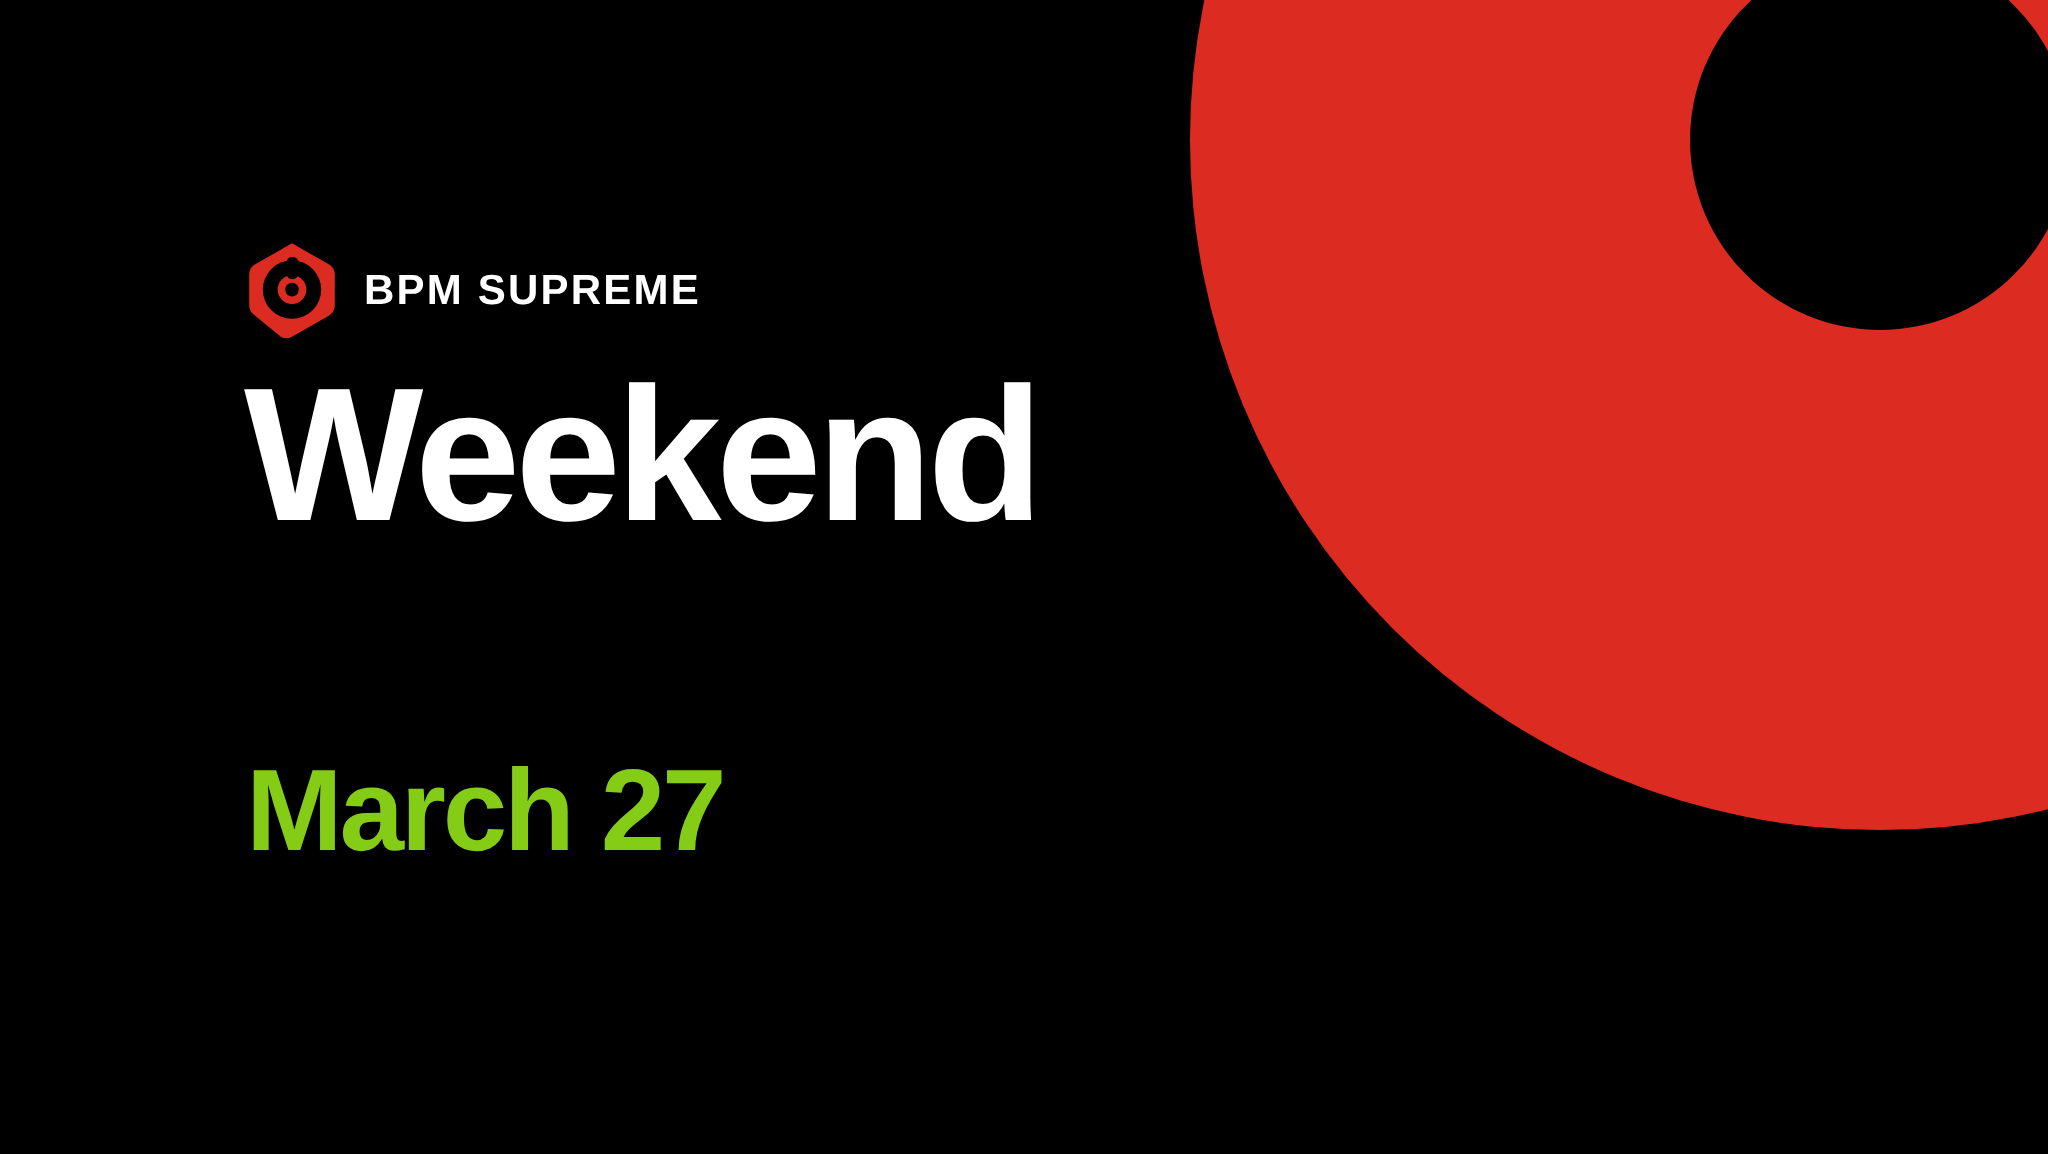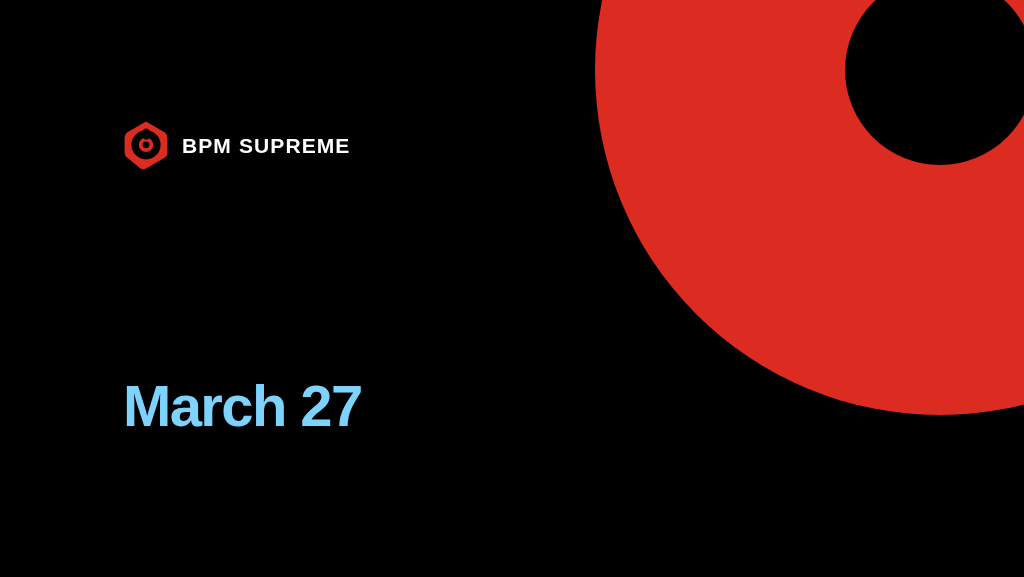--- a/index.html
+++ b/index.html
@@ -68,21 +68,21 @@
     line-height: 0.96;
     letter-spacing: -2.6px;
     margin: 0;
     white-space: nowrap;
     font-family: "Liberation Sans", sans-serif;
   }
   .subhead {
     position: absolute;
     left: 123px;
     top: 377px;
-    color: #7dd3fc;
+    color: #84cc16;
     font-size: 58px;
     font-weight: bold;
     line-height: 1;
     letter-spacing: -1.6px;
     white-space: nowrap;
     font-family: "Liberation Sans", sans-serif;
   }
 </style>
 </head>
 <body>
@@ -110,17 +110,18 @@
                A6 6 0 0 1 3.4 11.3 Z" fill="#DC2B20"></path>
       <path d="M22 9.2 A14.6 14.6 0 1 0 36.6 23.8 A14.6 14.6 0 0 0 22 9.2 Z
                M22 16.6 A7.2 7.2 0 1 1 14.8 23.8 A7.2 7.2 0 0 1 22 16.6 Z" fill="#000000" fill-rule="evenodd"></path>
       <rect x="19.1" y="7.4" width="6.2" height="11.2" rx="3.1" fill="#000000"></rect>
       <circle cx="22" cy="23.8" r="3.4" fill="#000000"></circle>
     </svg>
     <span class="logo-word">BPM SUPREME</span>
   </div>
 
   <div class="headline">
+    <span class="headline-line">Weekend</span>
   </div>
 
   <div class="subhead">March 27</div>
 
 </div>
 
 </body></html>

